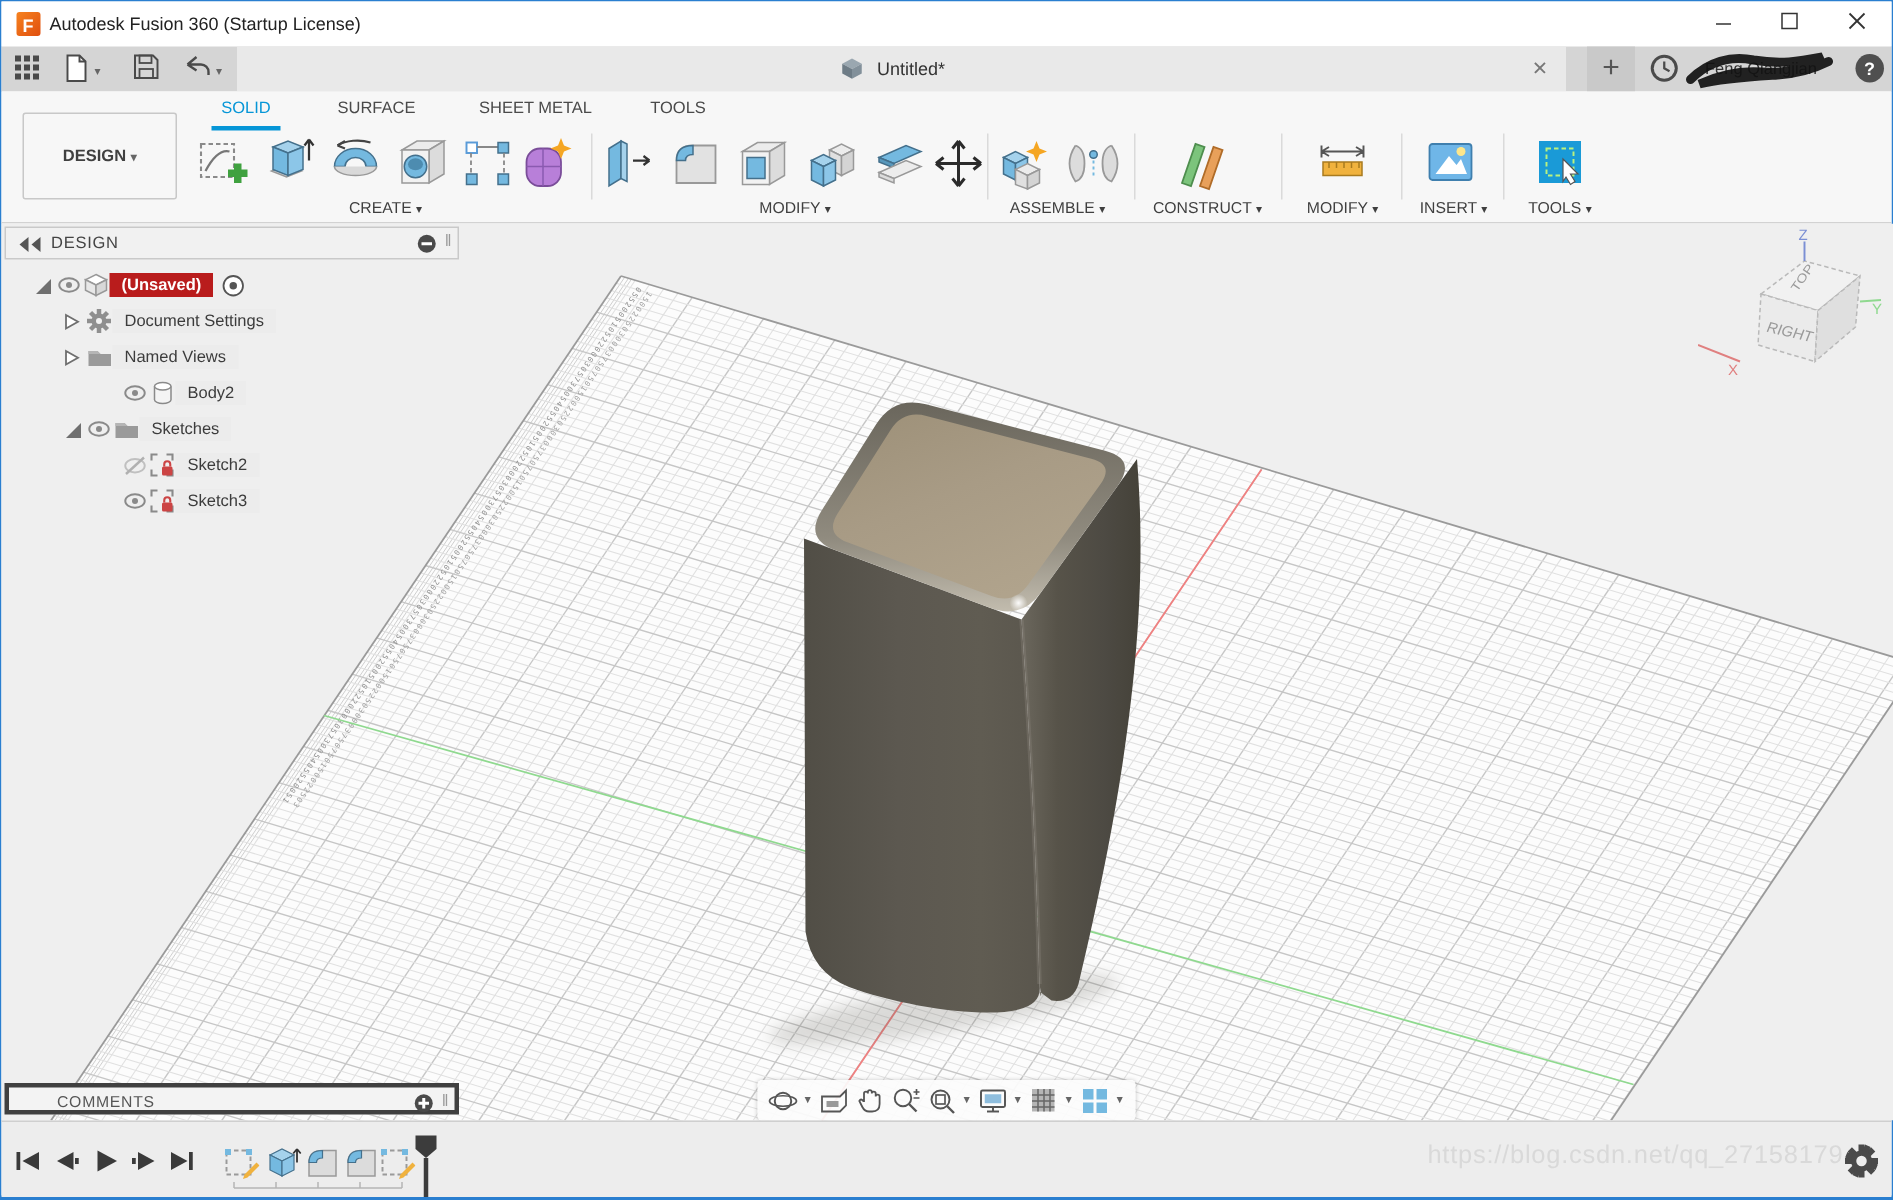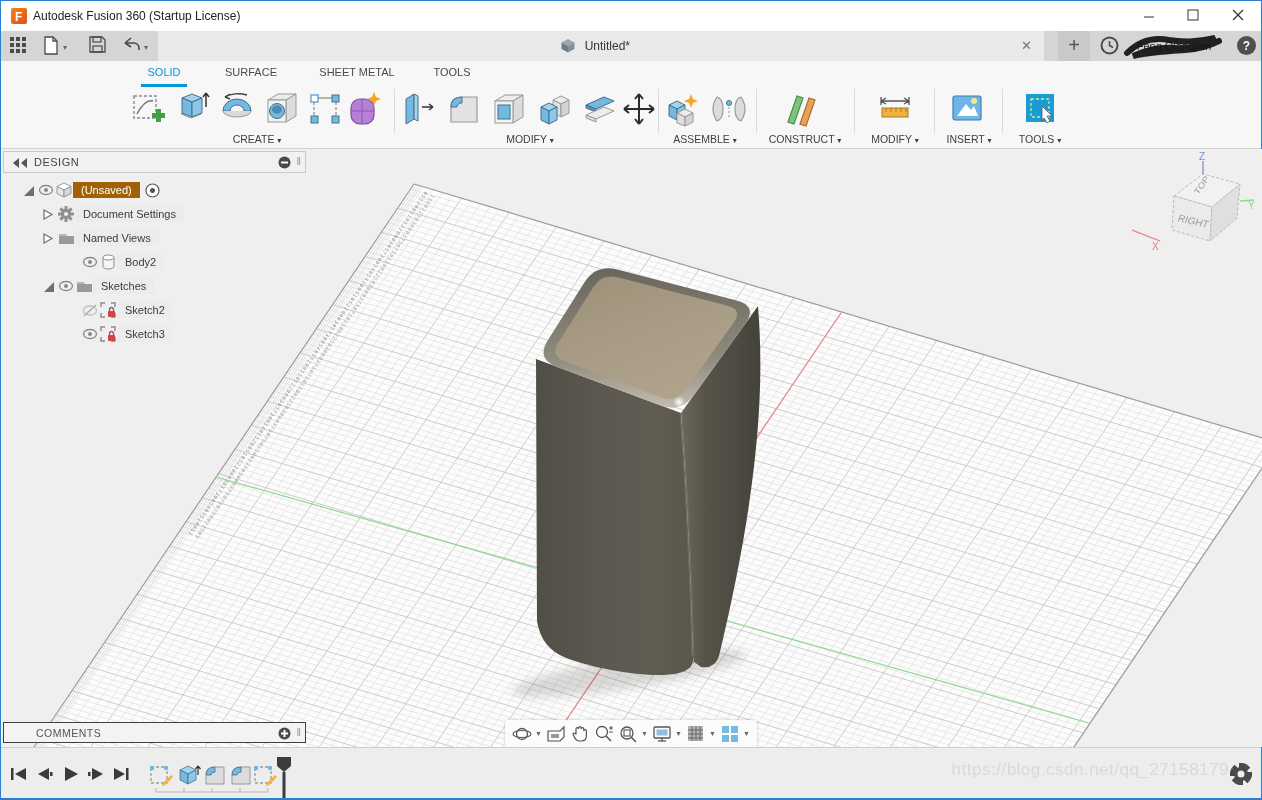--- a/index.html
+++ b/index.html
@@ -29,23 +29,23 @@
 .rdiv{position:absolute;top:28px;height:44px;width:1px;background:#dadada}
 .viewport{position:absolute;left:0;top:148px;right:0;height:598px;background:#efefef}
 #scene{position:absolute;left:0;top:0}
 .bpanel{position:absolute;left:2px;top:2px;width:303px}
 .bheader{height:22px;background:#f1f1f1;border:1px solid #c9c9c9;position:relative;font-size:11px;color:#444}
 .bheader .btitle{position:absolute;left:30px;top:4px;letter-spacing:.5px}
 .btree{margin-top:5px}
 .brow{display:flex;align-items:center;height:24px}
 .sp{flex:0 0 auto}
 .chip{background:#ececec;padding:2px 8px;font-size:11px;color:#3c3c3c;white-space:nowrap}
-.chip.dark{background:#a16207;color:#fff;font-weight:normal}
+.chip.dark{background:#b91c1c;color:#fff;font-weight:bold}
 .cell{width:18px;height:16px;flex:0 0 auto;display:flex;align-items:center;justify-content:center}
-.cbar{position:absolute;left:2px;top:573px;width:303px;height:21px;background:#f3f3f3;border:1px solid #404040;font-size:10.5px;color:#555}
+.cbar{position:absolute;left:2px;top:573px;width:303px;height:21px;background:#f3f3f3;border:3px solid #404040;font-size:10.5px;color:#555}
 .cbar .ctitle{position:absolute;left:32px;top:4px;letter-spacing:.5px}
 .navbar{position:absolute;left:504px;top:571px;width:252px;height:27px;background:rgba(252,252,252,.92);border-radius:3px;box-shadow:0 0 3px rgba(0,0,0,.2);display:flex;align-items:center;padding:0 6px;gap:2px}
 .nico{display:flex;align-items:center;justify-content:center;width:22px;height:22px}
 .ncaret{font-size:7px;color:#666;width:8px}
 .vcube{position:absolute;right:4px;top:2px}
 .timeline{position:absolute;left:0;top:746px;right:0;height:51px;background:#ededed;border-top:1px solid #cfcfcf}
 .pbtn{position:absolute;top:18px;transform:translateX(-50%)}
 .feat{position:absolute;top:15px;transform:translateX(-50%)}
 .watermark{position:absolute;right:32px;top:12px;font-size:17px;color:#d9d9d9;letter-spacing:.5px}
 .wgear{position:absolute;right:8px;top:14px}
@@ -131,20 +131,21 @@
     <svg class="scribble" viewBox="0 0 110 30">
         <path d="M8 22 C20 10 35 6 50 9 C68 12 80 10 96 7 C85 16 70 18 55 17 C40 16 25 20 14 25 C30 21 50 20 66 19 C80 18 92 14 100 10" fill="none" stroke="#111" stroke-width="6" stroke-linecap="round" opacity="0.92"></path>
       </svg>
     <span class="qicon" style="left:1235px;top:4px"><svg width="21" height="21">
           <circle cx="10.5" cy="10.5" r="9.5" fill="#4f4f4f"></circle>
           <text x="6.7" y="15" font-size="12" font-weight="bold" fill="#fff" font-family="Liberation Sans">?</text>
         </svg></span>
   </div>
 
   <div class="ribbon">
+    <div class="design"><span>DESIGN</span> <span style="font-size:8px;color:#666">▾</span></div>
     <span class="rtab active" style="left:163px">SOLID</span>
     <div class="tabline" style="left:163px"></div>
     <span class="rtab" style="left:250px">SURFACE</span>
     <span class="rtab" style="left:356px">SHEET METAL</span>
     <span class="rtab" style="left:451px">TOOLS</span>
 
     <span class="ricon" style="left:148px"><svg width="40" height="40">
           <rect x="5" y="7" width="22" height="22" fill="none" stroke="#8a8a8a" stroke-width="1.4" stroke-dasharray="3 2"></rect>
           <path d="M8 25 Q16 10 24 12" fill="none" stroke="#777" stroke-width="1.5"></path>
           <rect x="23" y="24" width="13" height="5" fill="#3fa13f"></rect>

